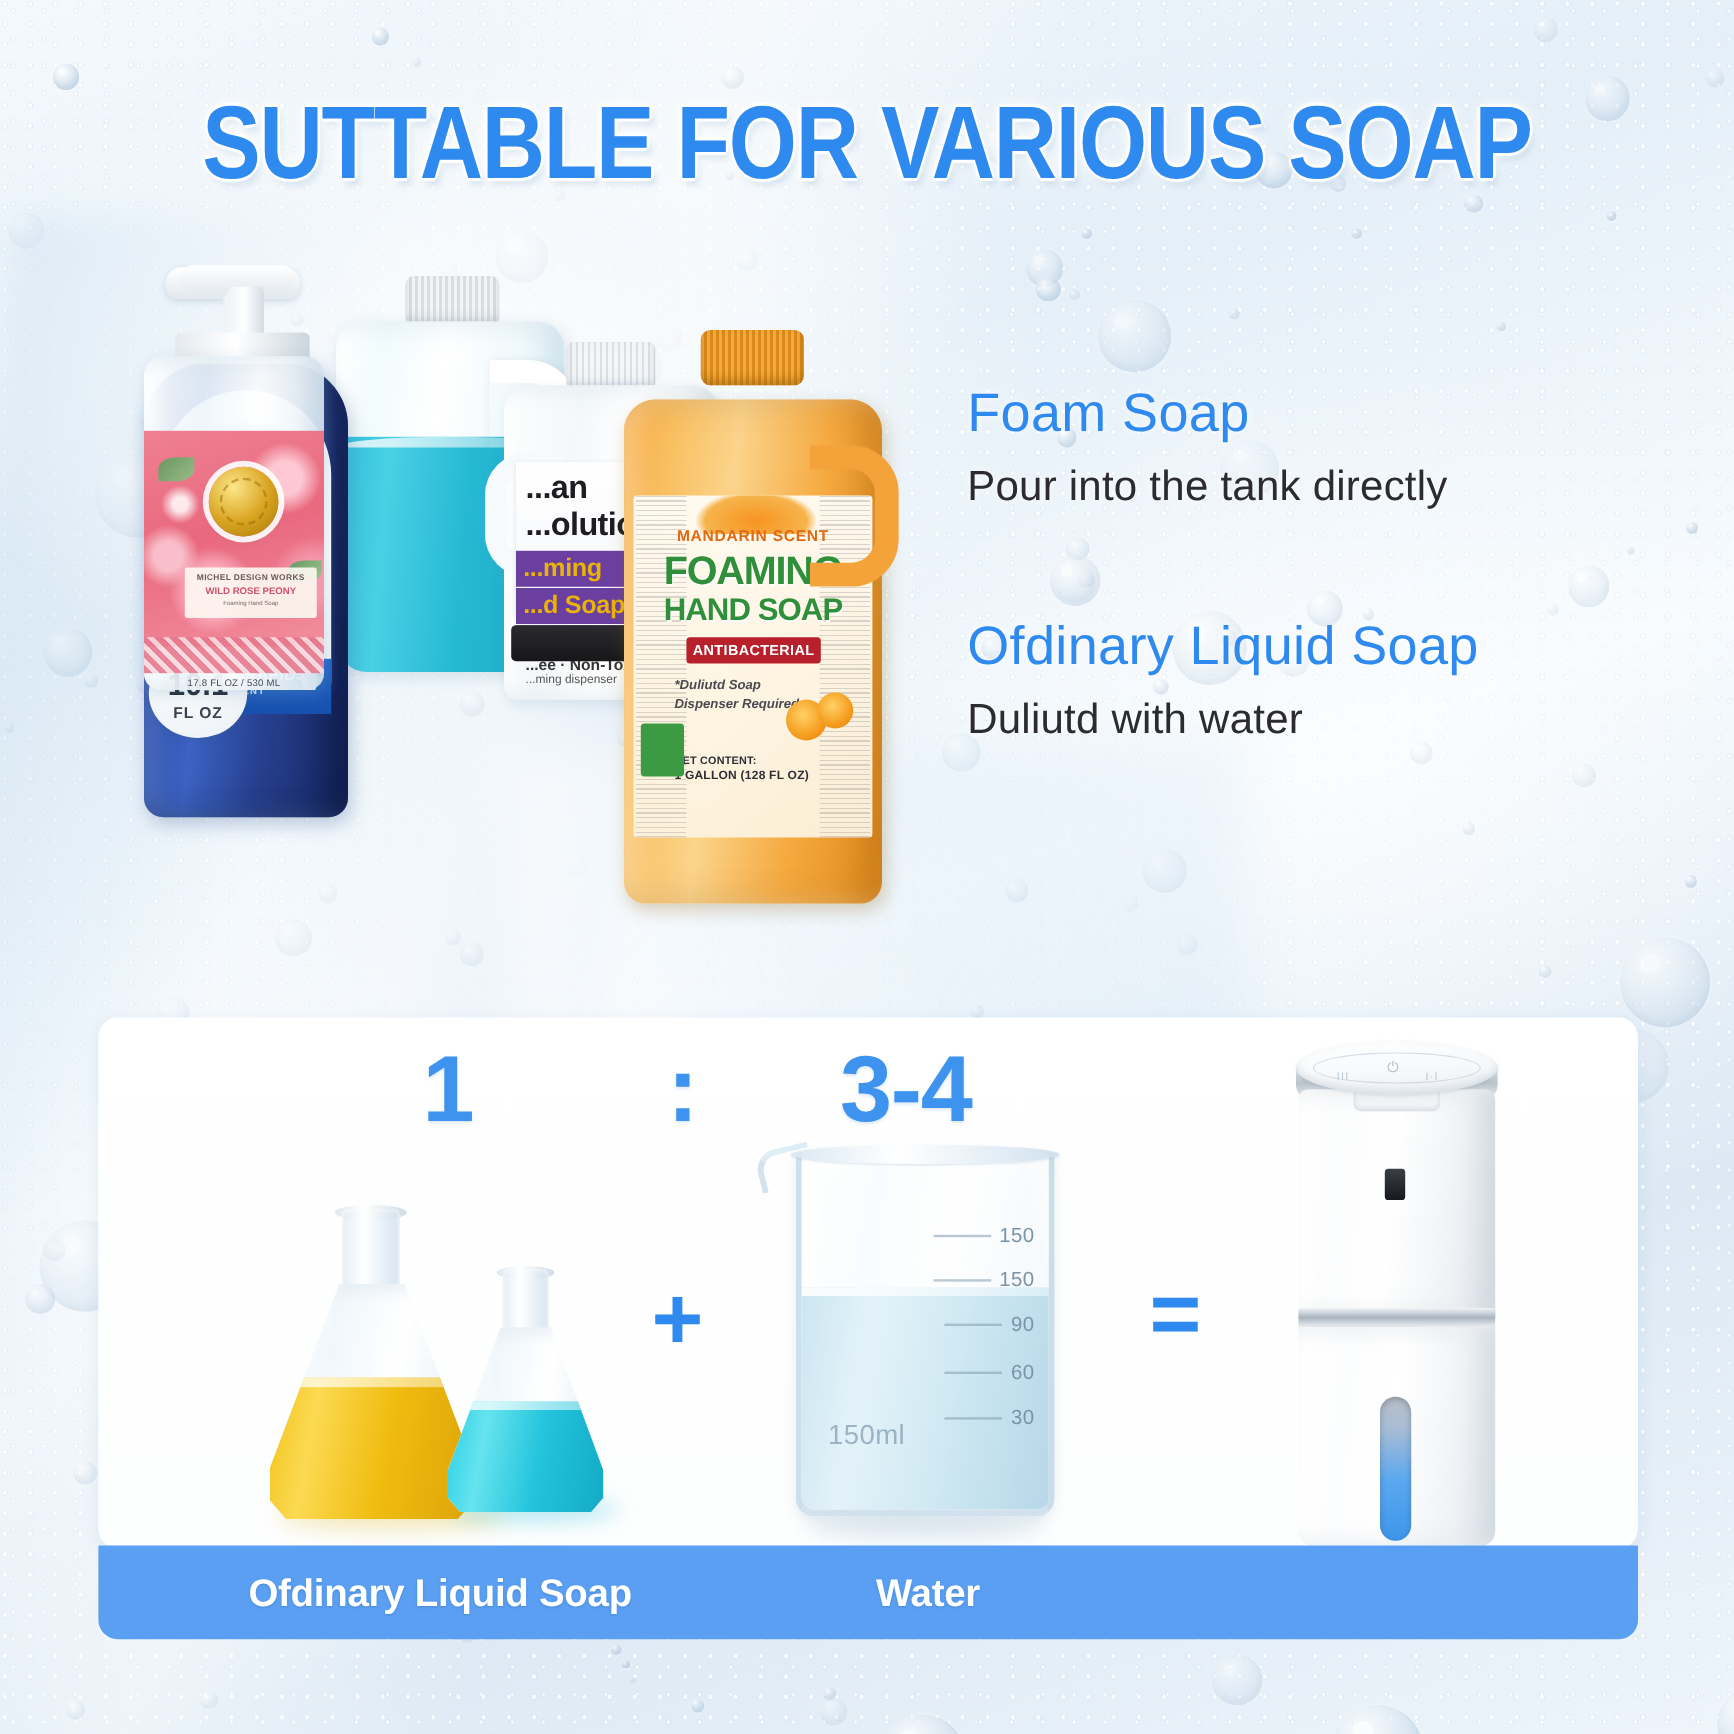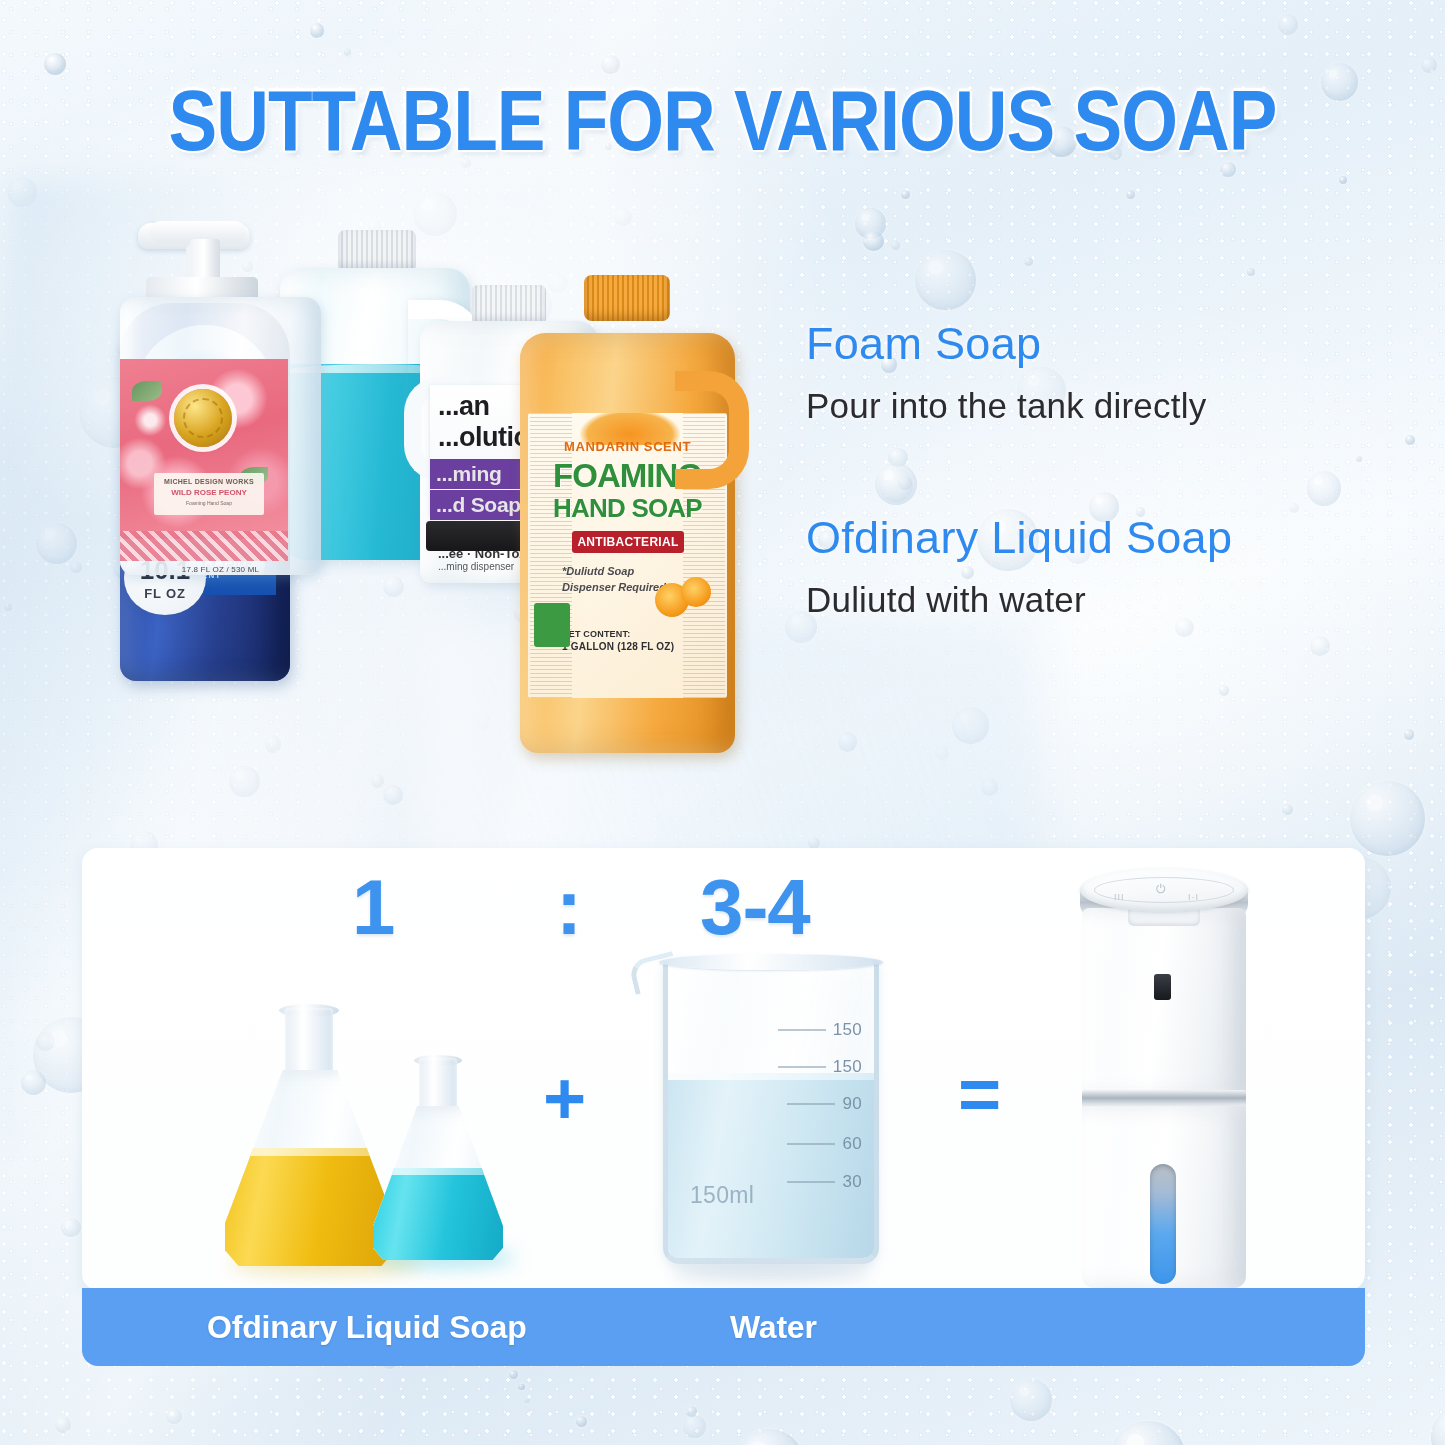--- a/index.html
+++ b/index.html
@@ -145,21 +145,21 @@
     background:linear-gradient(180deg,#2b2b2f,#17171a);
     border-radius:4px;
   }
   #jug-clear .labelstrip{
     position:absolute; left:10px; top:100px; width:162px; height:130px;
     background:linear-gradient(180deg,#ffffff,#f4f6f9);
     box-shadow:0 1px 4px rgba(120,150,180,.25);
   }
   .lbl-line{ font-size:27px; color:#1d1d22; font-weight:bold; letter-spacing:-.5px; }
   #jug-clear .purple{
-    margin-top:6px; background:#6b3fa0; color:#e5e5e5; font-size:21px; font-weight:bold;
+    margin-top:6px; background:#6b3fa0; color:#eab308; font-size:21px; font-weight:bold;
     padding:3px 6px; letter-spacing:-.3px;
   }
   #jug-clear .tiny{ font-size:13px; color:#333; margin-top:5px; font-weight:bold; }
   #jug-clear .tiny2{ font-size:10px; color:#555; margin-top:0; }
 
   
   #bottle-dawn { left:20px; top:70px; width:178px; height:470px; }
   #bottle-dawn .pump{
     position:absolute; left:18px; top:0; width:122px; height:70px;
   }
@@ -255,21 +255,21 @@
     position:absolute; left:40px; top:24px; width:30px; height:44px;
     background:linear-gradient(90deg,#f0f3f6,#ffffff 45%,#d5dce3);
     border-radius:4px;
   }
   #bottle-floral .fcollar{
     position:absolute; left:26px; top:62px; width:112px; height:26px;
     background:linear-gradient(90deg,#e5eaef,#ffffff 45%,#ccd5dd);
     border-radius:5px;
   }
   #bottle-floral .fbody{
-    position:absolute; left:0; top:82px; width:201px; height:278px;
+    position:absolute; left:0; top:82px; width:150px; height:278px;
     border-radius:16px 16px 14px 14px;
     background:linear-gradient(96deg,rgba(250,253,255,.95) 0%, rgba(238,246,251,.9) 30%, rgba(255,255,255,.96) 55%, rgba(226,238,247,.9) 100%);
     box-shadow:inset -12px 0 20px rgba(160,190,212,.4), inset 10px 0 16px rgba(255,255,255,.95), 2px 4px 12px rgba(120,160,195,.28);
     overflow:hidden;
   }
   #bottle-floral .flabel{
     position:absolute; left:0; top:62px; width:168px; height:180px;
     background:
       radial-gradient(circle at 18% 34%, rgba(255,255,255,.85) 6px, transparent 16px),
       radial-gradient(circle at 70% 22%, rgba(255,210,220,.9) 14px, transparent 30px),

